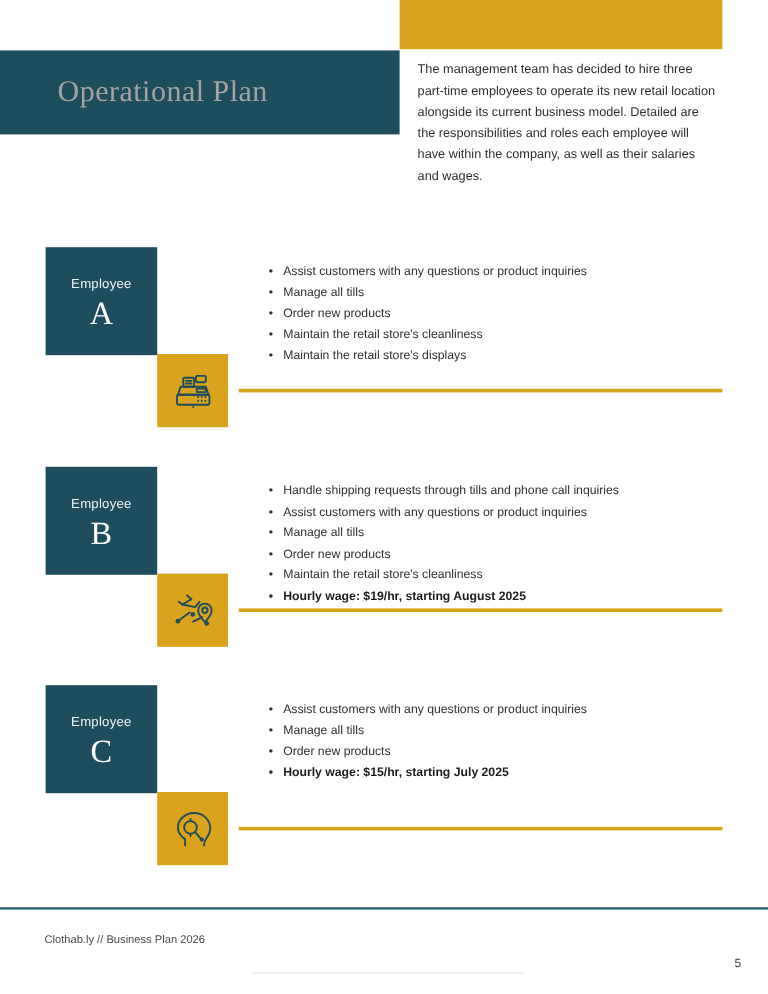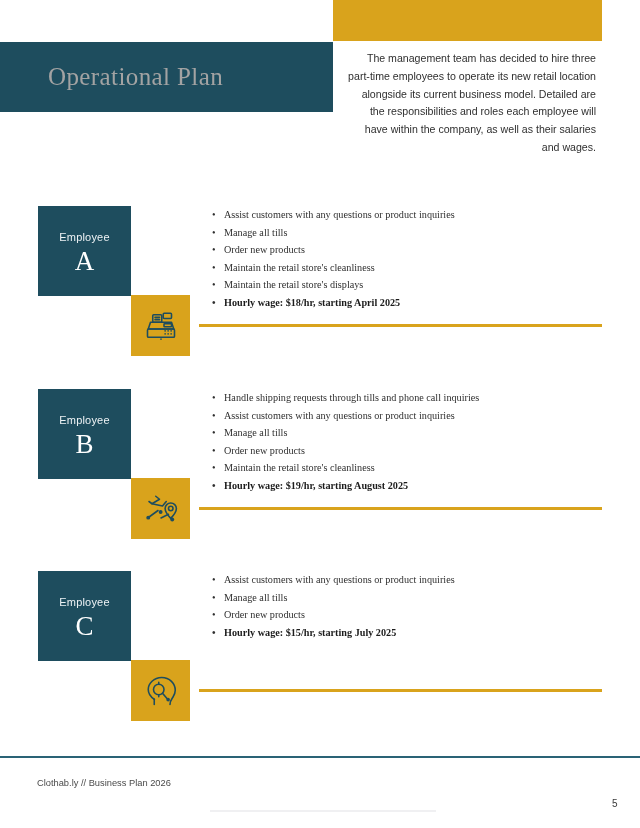--- a/index.html
+++ b/index.html
@@ -47,21 +47,21 @@
   }
 
   .intro {
     position: absolute;
     left: 348px;
     top: 50px;
     width: 248px;
     font-size: 10.6px;
     line-height: 17.8px;
     color: #2f2f2f;
-    text-align: right;
+    text-align: left;
   }
 
   
   .employee-block {
     position: absolute;
     left: 0;
     width: 640px;
   }
   .emp-label-box {
     position: absolute;
@@ -110,24 +110,23 @@
     width: 403px;
     height: 3px;
     background: #D9A31C;
   }
 
   .bullets {
     position: absolute;
     left: 212px;
     top: 0;
     width: 404px;
-    margin: 0;
+    margin: 12px;
     padding: 0;
     list-style: none;
-    font-family: Liberation Serif, serif;
   }
   .bullets li {
     position: relative;
     padding-left: 12px;
     font-size: 10.2px;
     line-height: 17.6px;
     color: #2f2f2f;
     white-space: nowrap;
   }
   .bullets li::before {
@@ -211,21 +210,20 @@
     </svg>
         </span>
       </div>
       <div class="emp-rule" style="top: 118px;"></div>
       <ul class="bullets">
         <li>Assist customers with any questions or product inquiries</li>
         <li>Manage all tills</li>
         <li>Order new products</li>
         <li>Maintain the retail store's cleanliness</li>
         <li>Maintain the retail store's displays</li>
-        <li class="bold">Hourly wage:  $18/hr, starting April 2025</li>
       </ul>
     </div>
     <div class="employee-block" style="top: 389px;">
       <div class="emp-label-box">
         <span class="emp-label-word">Employee</span>
         <span class="emp-label-letter">B</span>
       </div>
       <div class="emp-icon-box">
         <span>
     <svg width="36" height="36" viewBox="0 0 48 48" fill="none" stroke="#1E4D5E" stroke-width="2.1" stroke-linejoin="round" stroke-linecap="round">

